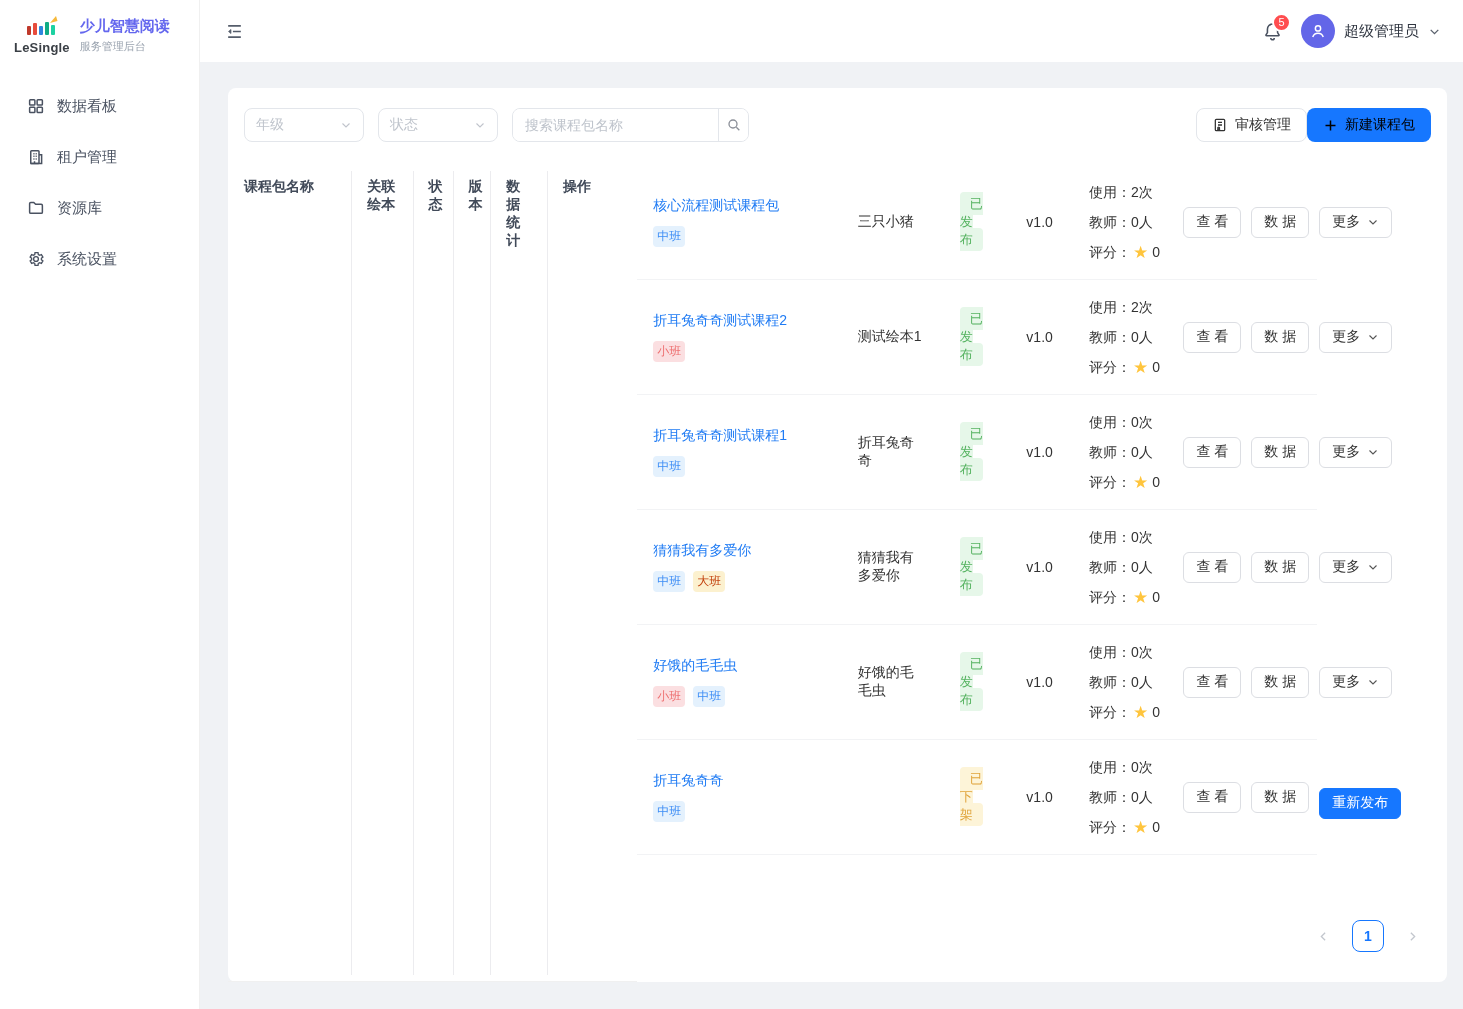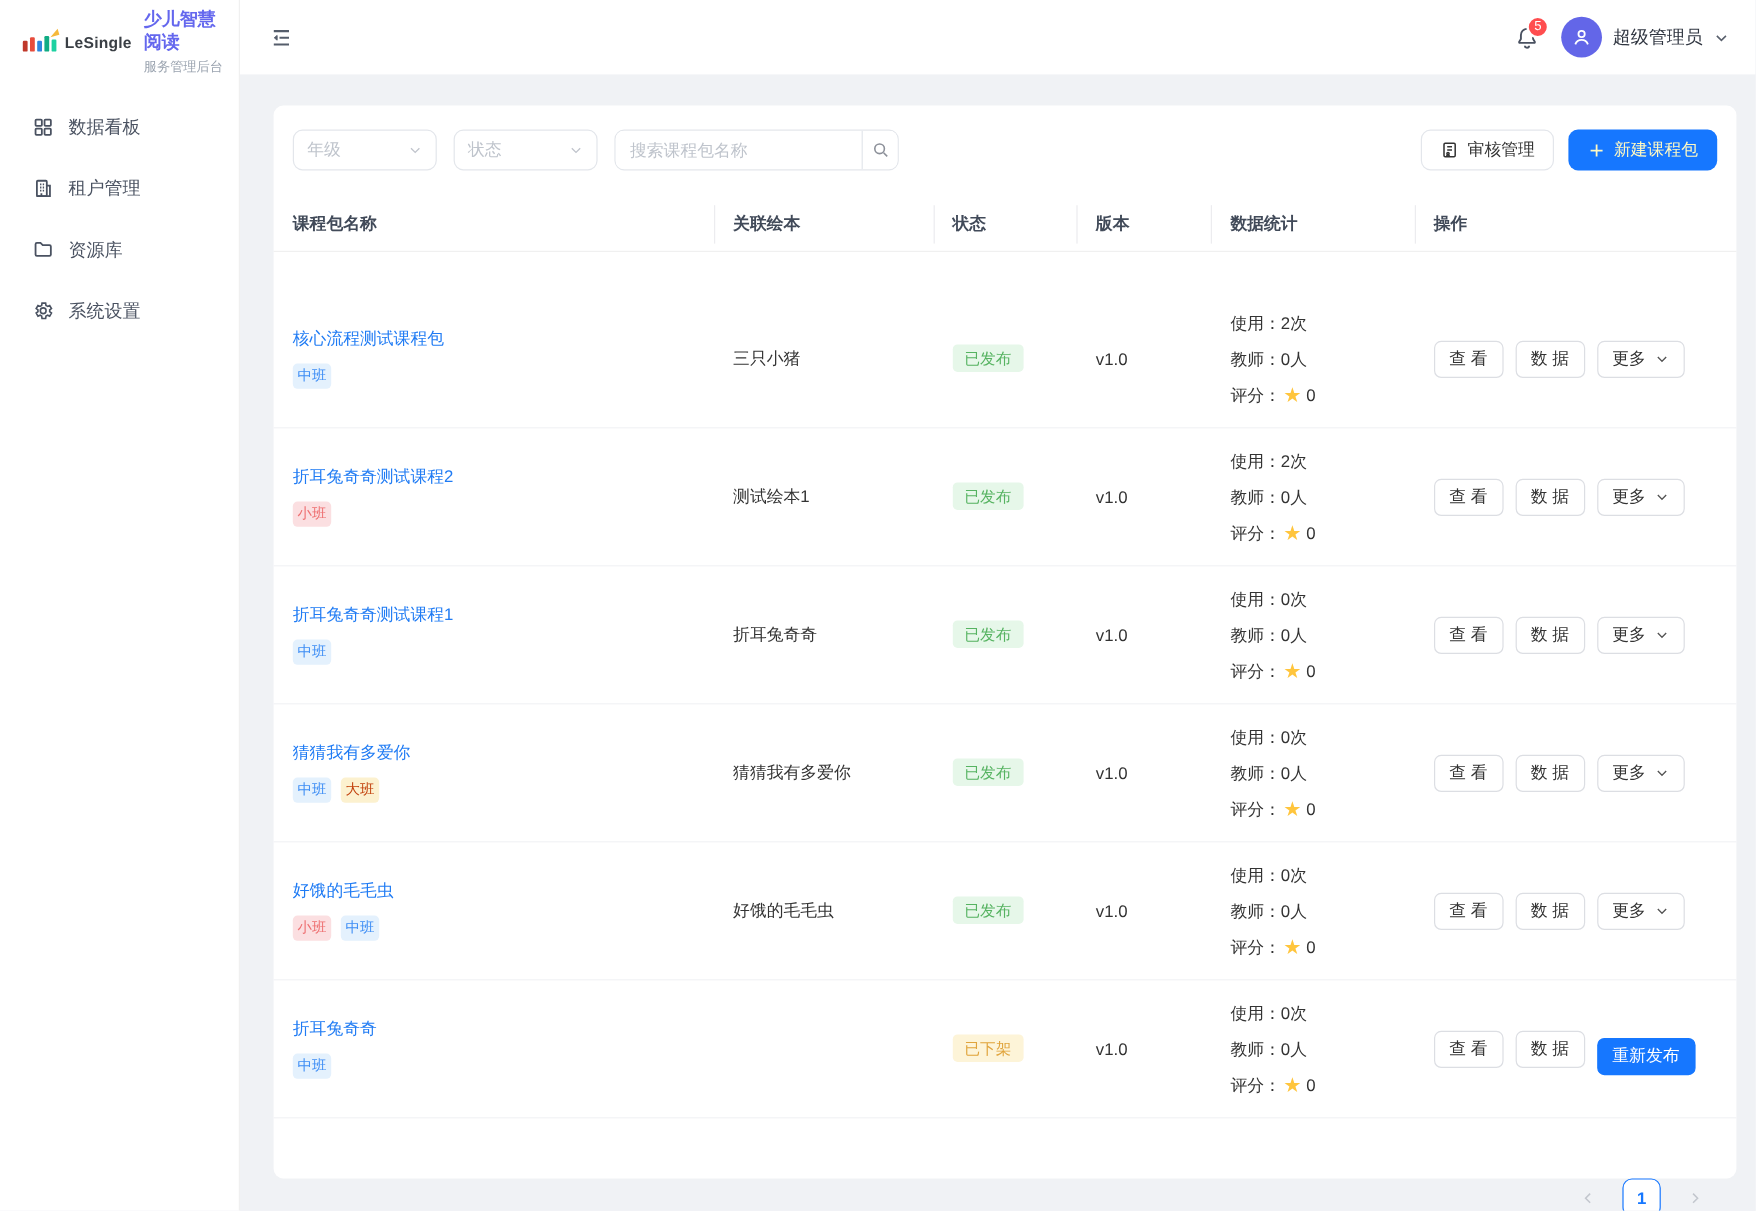--- a/index.html
+++ b/index.html
@@ -2,21 +2,21 @@
 <html><head>
 <meta charset="utf-8">
 <style>
   * { margin:0; padding:0; box-sizing:border-box; }
   html,body { width:1463px; height:1009px; overflow:hidden; font-family:"Liberation Sans", sans-serif; background:#f0f2f5; color:#333; }
   .app { display:flex; width:100%; height:100%; }
 
   
   .sidebar { width:200px; background:#fff; border-right:1px solid #f0f0f0; flex-shrink:0; display:flex; flex-direction:column; }
   .logo-block { height:70px; display:flex; align-items:center; gap:10px; padding:0 12px 0 14px; }
-  .logo-mark { display:flex; flex-direction:row; align-items:center; }
+  .logo-mark { display:flex; flex-direction:column; align-items:center; }
   .logo-text { font-size:13px; font-weight:700; color:#3a3f45; letter-spacing:.2px; margin-top:1px; }
   .brand-col { display:flex; flex-direction:column; gap:3px; }
   .brand-title { font-size:15px; font-weight:700; color:#6467ee; }
   .brand-sub { font-size:11px; color:#9aa3af; }
   .nav { padding:14px 12px; display:flex; flex-direction:column; gap:7px; }
   .nav-item { height:44px; border-radius:10px; display:flex; align-items:center; gap:12px; padding:0 15px; font-size:15px; color:#4a5261; cursor:pointer; }
   .nav-item svg { flex-shrink:0; }
   .nav-item.active { background:#5c61e9; color:#fff; box-shadow:0 2px 6px rgba(92,97,233,.35); }
 
   
@@ -39,24 +39,24 @@
   .filter-bar { display:flex; align-items:flex-end; padding:0 16px; }
   .select-box { width:120px; height:34px; border:1px solid #e3e6eb; border-radius:8px; display:flex; align-items:center; justify-content:space-between; padding:0 11px; color:#bfc4cc; font-size:14px; margin-right:14px; cursor:pointer; background:#fff; }
   .select-box .sel-chev { color:#c0c4cc; display:flex; }
   .search-group { display:flex; width:237px; height:34px; border:1px solid #e3e6eb; border-radius:8px; overflow:hidden; background:#fff; }
   .search-group input { flex:1; border:none; outline:none; padding:0 12px; font-size:14px; color:#333; font-family:inherit; }
   .search-group input::placeholder { color:#bfc4cc; }
   .search-btn { width:37px; border:none; border-left:1px solid #e3e6eb; background:#fff; display:flex; align-items:center; justify-content:center; color:#8c9099; cursor:pointer; }
   .filter-spacer { flex:1; }
   .btn { height:34px; border-radius:8px; font-size:14px; display:inline-flex; align-items:center; gap:7px; cursor:pointer; font-family:inherit; }
   .btn-outline { background:#fff; border:1px solid #e3e6eb; color:#333; padding:0 15px; }
-  .btn-blue { background:#1677ff; border:none; color:#fef9c3; padding:0 16px; margin-left:12px; }
-
-  
-  .table { margin-top:23px; display:flex; flex-direction:column; flex:1; min-height:0;gap:32px; }
+  .btn-blue { background:#1677ff; border:none; color:#000000; padding:0 16px; }
+
+  
+  .table { margin-top:23px; display:flex; flex-direction:row; flex:1; min-height:0; }
   .thead { display:flex; border-bottom:1px solid #f0f0f0; }
   .th { padding:13px 16px; font-size:14px; font-weight:700; color:#414a59; position:relative; }
   .th + .th::before { content:""; position:absolute; left:0; top:6px; bottom:6px; width:1px; background:#ececef; }
   .col-1 { width:30.1%; } .col-2 { width:15%; } .col-3 { width:9.8%; }
   .col-4 { width:9.2%; } .col-5 { width:13.9%; } .col-6 { width:22%; }
   .tr { display:flex; align-items:center; height:115px; border-bottom:1px solid #f2f3f5; }
   .td { padding:0 16px; font-size:14px; color:#333; }
   .row-link { color:#1f7bf4; font-size:14px; text-decoration:none; cursor:pointer; display:inline-block; }
   .tag-row { display:flex; gap:8px; margin-top:11px; }
   .tag { font-size:12px; padding:3px 4px; border-radius:4px; line-height:1.3; }

